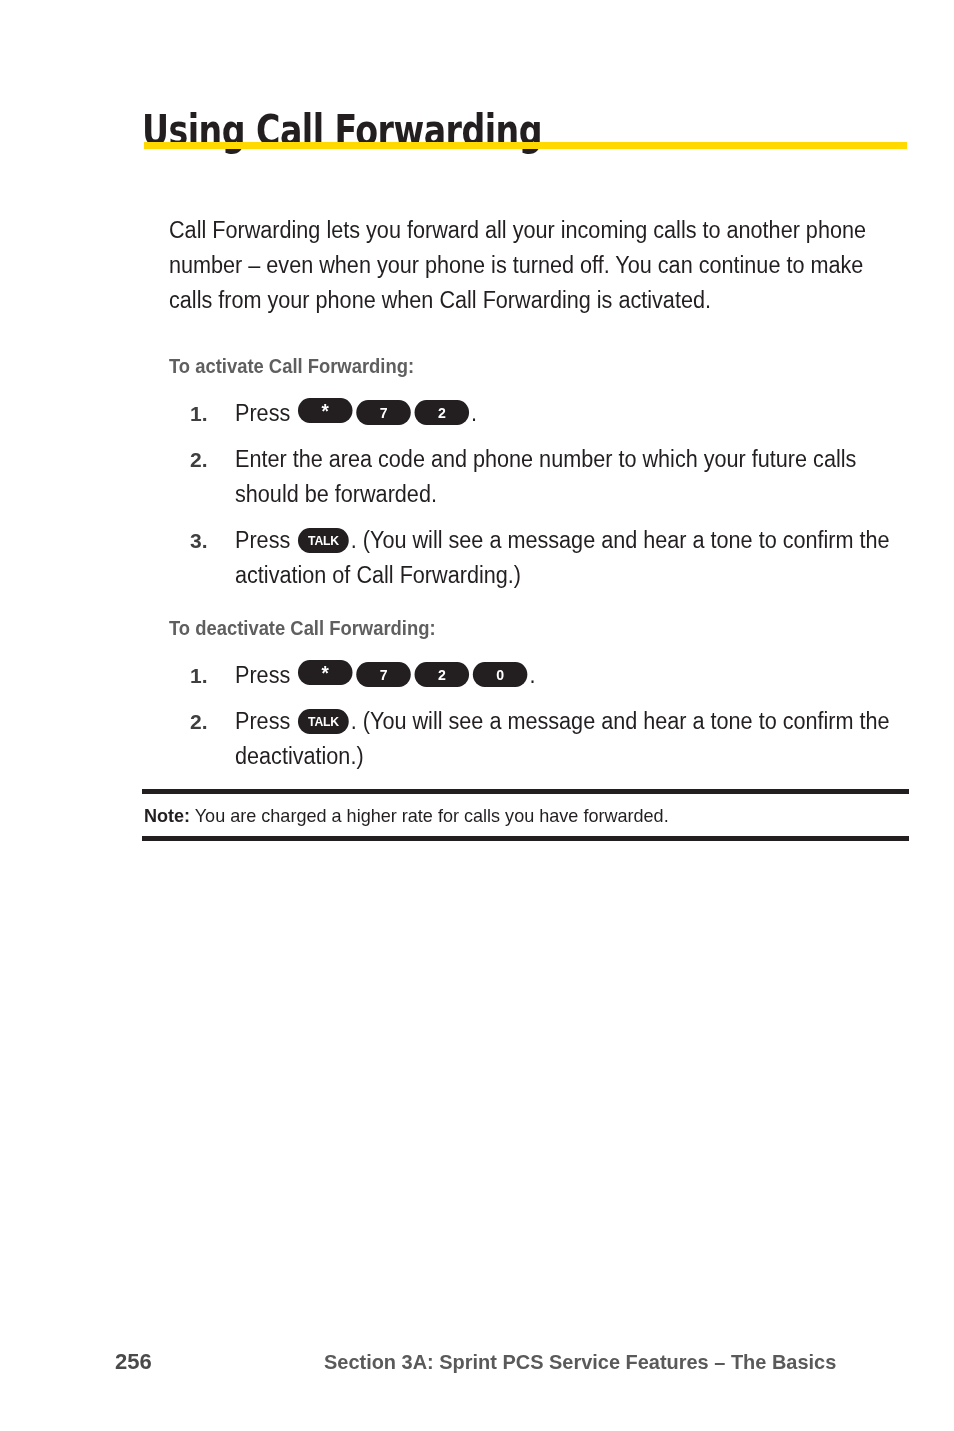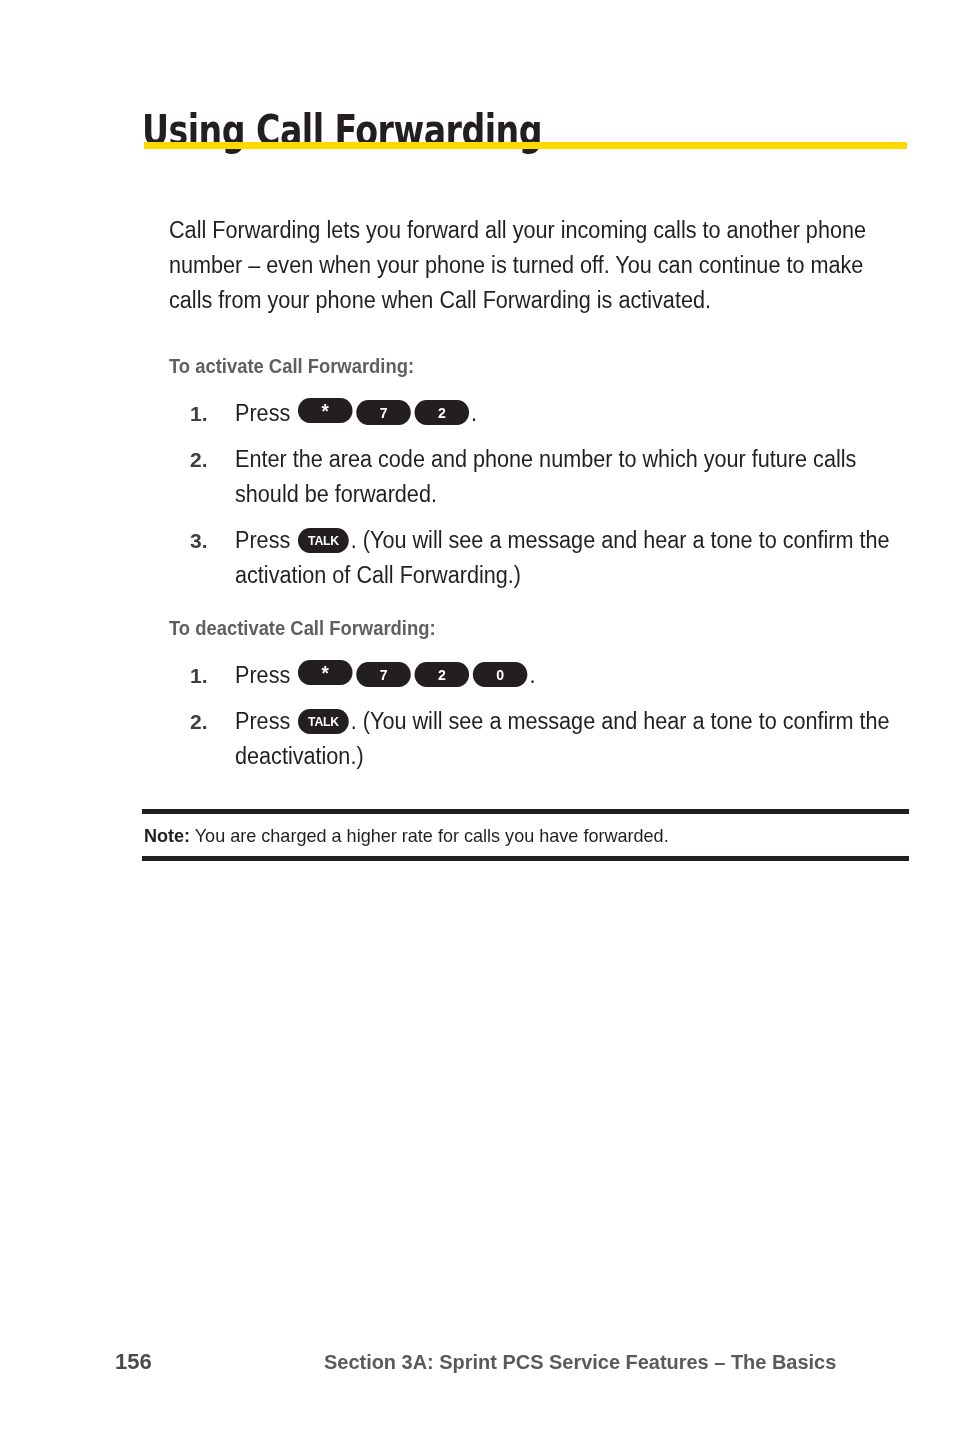--- a/index.html
+++ b/index.html
@@ -129,21 +129,21 @@
     width: 54px;
     font-size: 13px;
     letter-spacing: -0.2px;
   }
   .key-gap { letter-spacing: 0; }
 
   
   .note-box {
     position: absolute;
     left: 95px;
-    top: 809px;
+    top: 789px;
     width: 767px;
   }
   .note-rule {
     width: 100%;
     height: 5px;
     background: #231f20;
   }
   .note-text {
     padding: 8px 0 7px 2px;
     font-size: 19px;
@@ -217,16 +217,16 @@
       <span class="step-body"><span>Press</span><span class="key-gap"> </span><span class="key key-talk">TALK</span><span>. (You will see a message and hear a tone to confirm the deactivation.)</span></span>
     </li>
   </ol>
 
   <div class="note-box">
     <div class="note-rule"></div>
     <div class="note-text"><span class="note-label">Note:</span> <span>You are charged a higher rate for calls you have forwarded.</span></div>
     <div class="note-rule"></div>
   </div>
 
-  <div class="footer-page">156</div>
+  <div class="footer-page">256</div>
   <div class="footer-section">Section 3A: Sprint PCS Service Features – The Basics</div>
 
 </div>
 
 </body></html>

